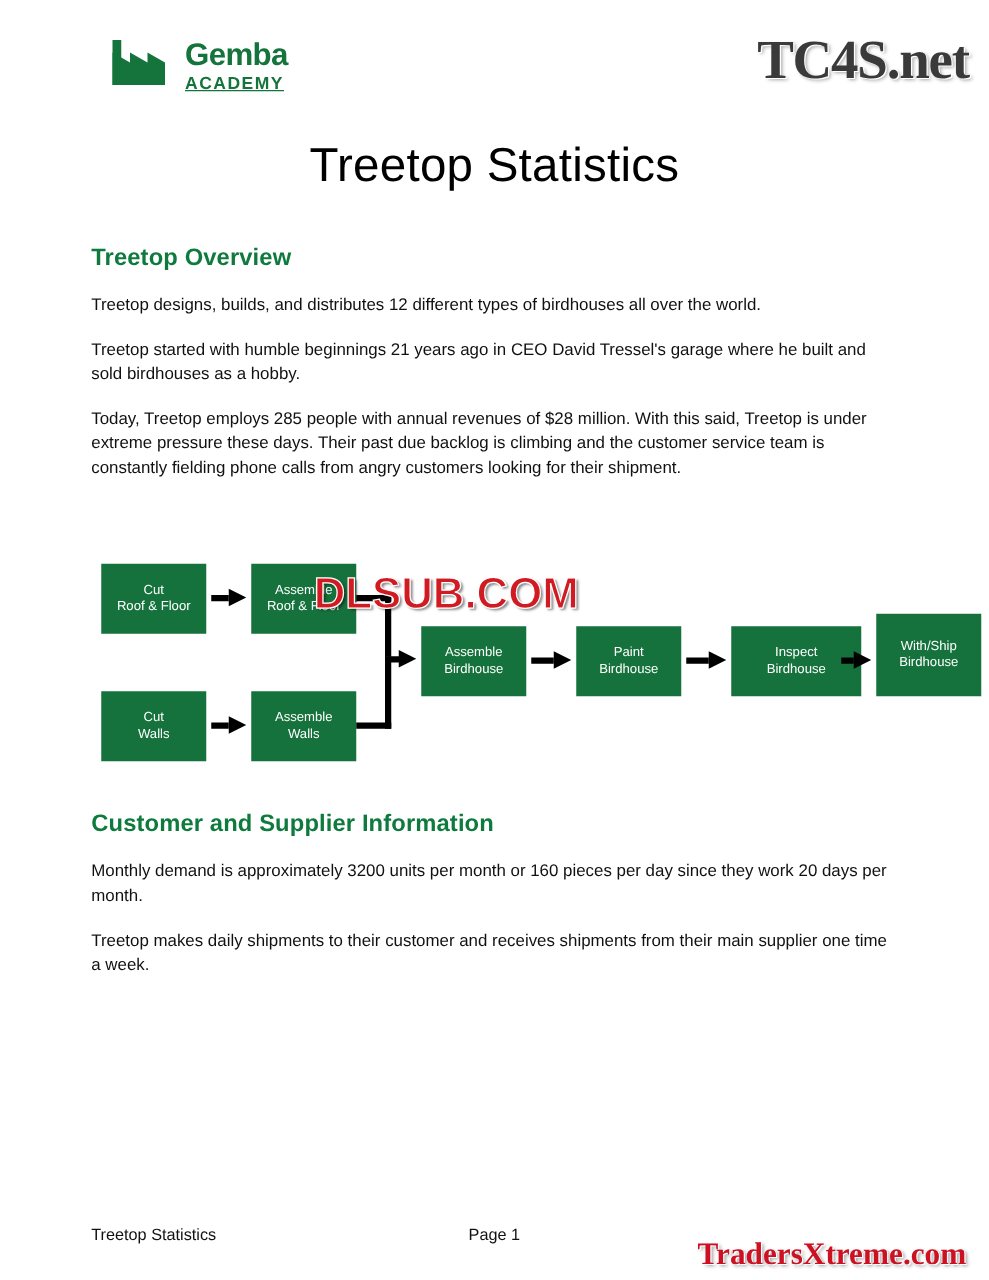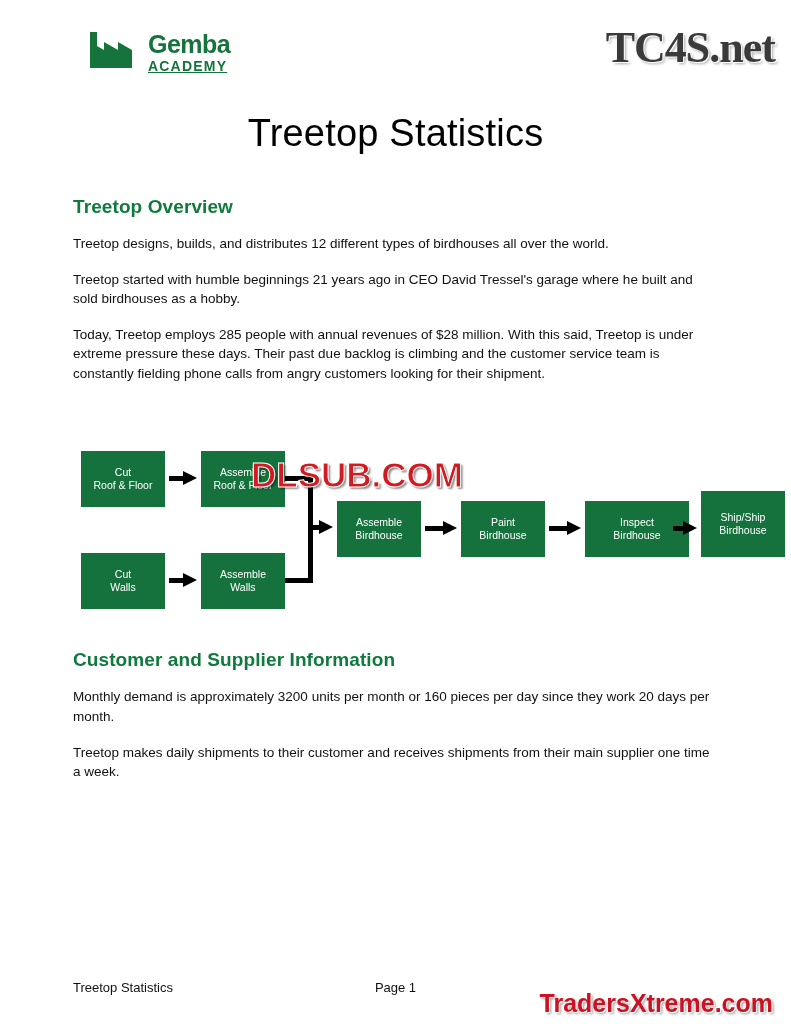--- a/index.html
+++ b/index.html
@@ -182,21 +182,21 @@
     font-size: 13px;
     color: #111111;
   }
   .footer-left { position: absolute; left: 0; top: 0; }
   .footer-center { position: absolute; left: 0; top: 0; width: 645px; text-align: center; }
 
   .watermark-tx {
     position: absolute;
     right: 18px;
     bottom: 6px;
-    font-family: Liberation Sans, sans-serif;
+    font-family: Liberation Serif, serif;
     font-weight: bold;
     font-size: 25px;
     color: #cc1122;
     text-shadow: 1px 1px 0 #ffffff, 2px 2px 3px rgba(0,0,0,0.4);
   }
 </style>
 </head>
 <body>
 
 <div class="page">
@@ -297,21 +297,21 @@
           <span>Inspect</span><br>
           <span>Birdhouse</span>
         </div>
       </div>
 
       <div class="arrow-shaft" style="left:600px; top:83px; width:10px;"></div>
       <div class="arrow" style="left:610px; top:78px;"></div>
 
       <div class="pbox" style="left:628px; top:48px; width:84px; height:66px;">
         <div>
-          <span>Ship/Ship</span><br>
+          <span>With/Ship</span><br>
           <span>Birdhouse</span>
         </div>
       </div>
 
       <div class="watermark-dlsub">DLSUB.COM</div>
     </div>
 
     <div class="spacer-lg"></div>
 
     <h2 class="section">Customer and Supplier Information</h2>

